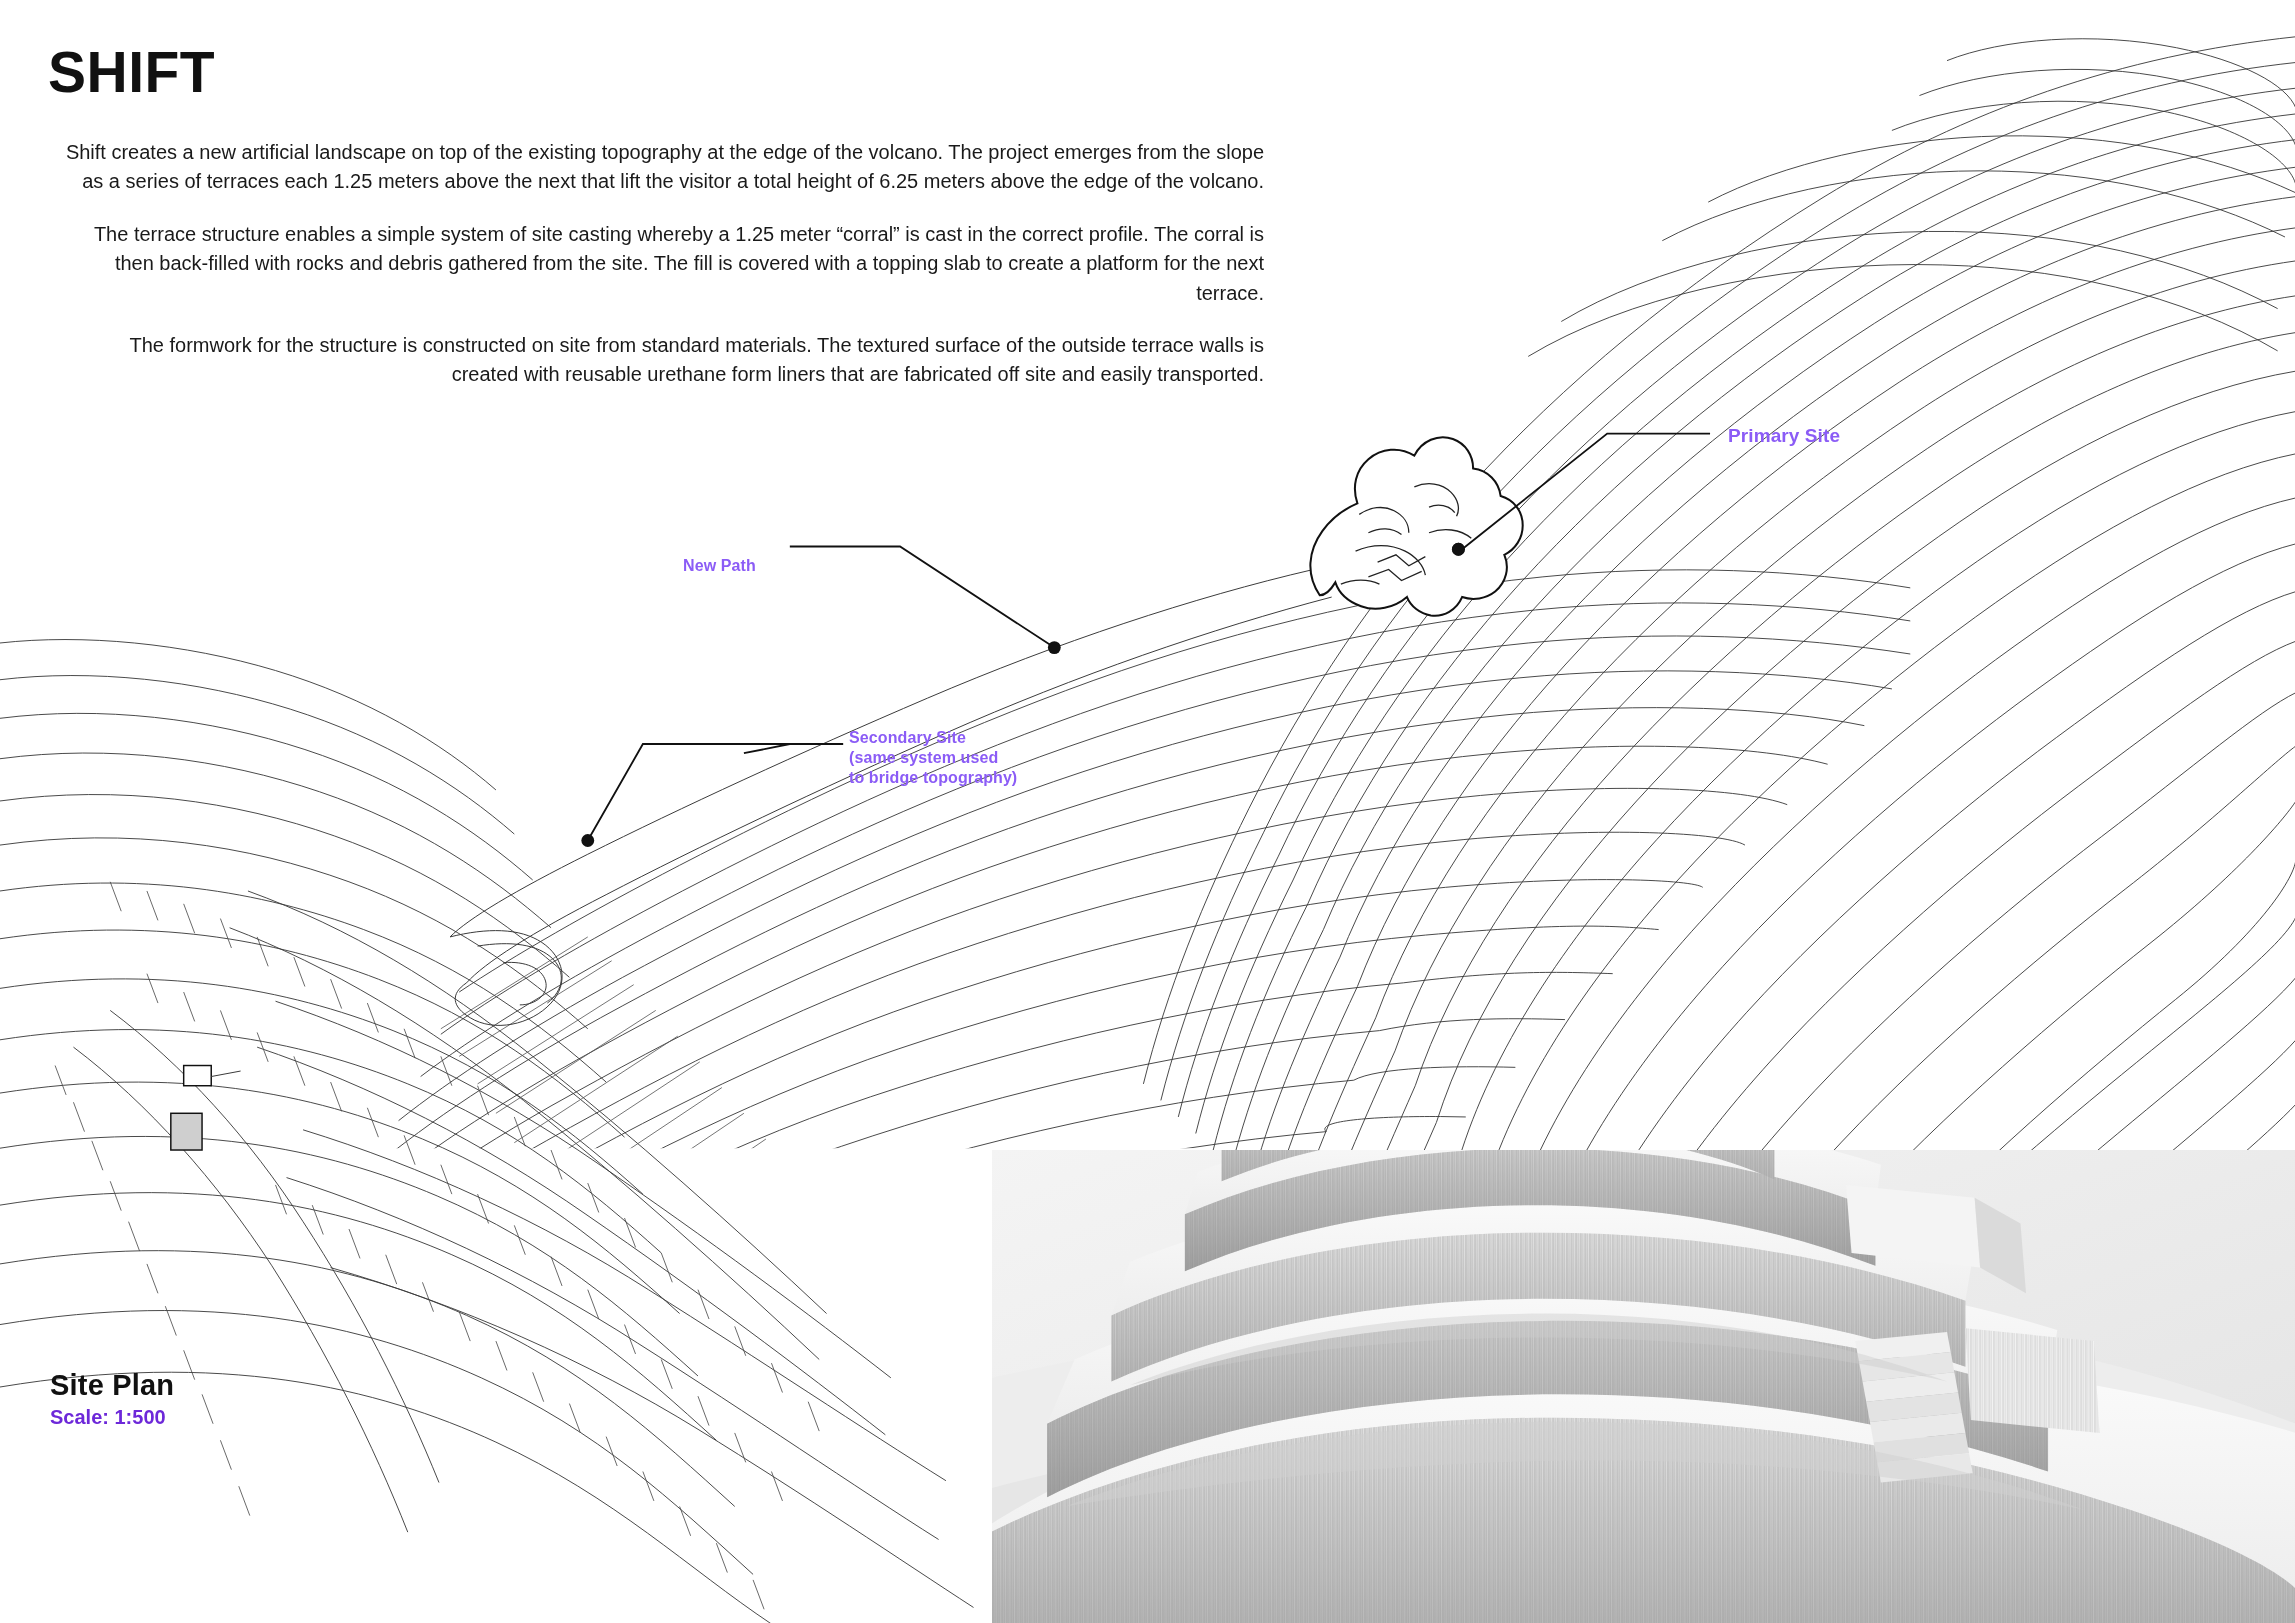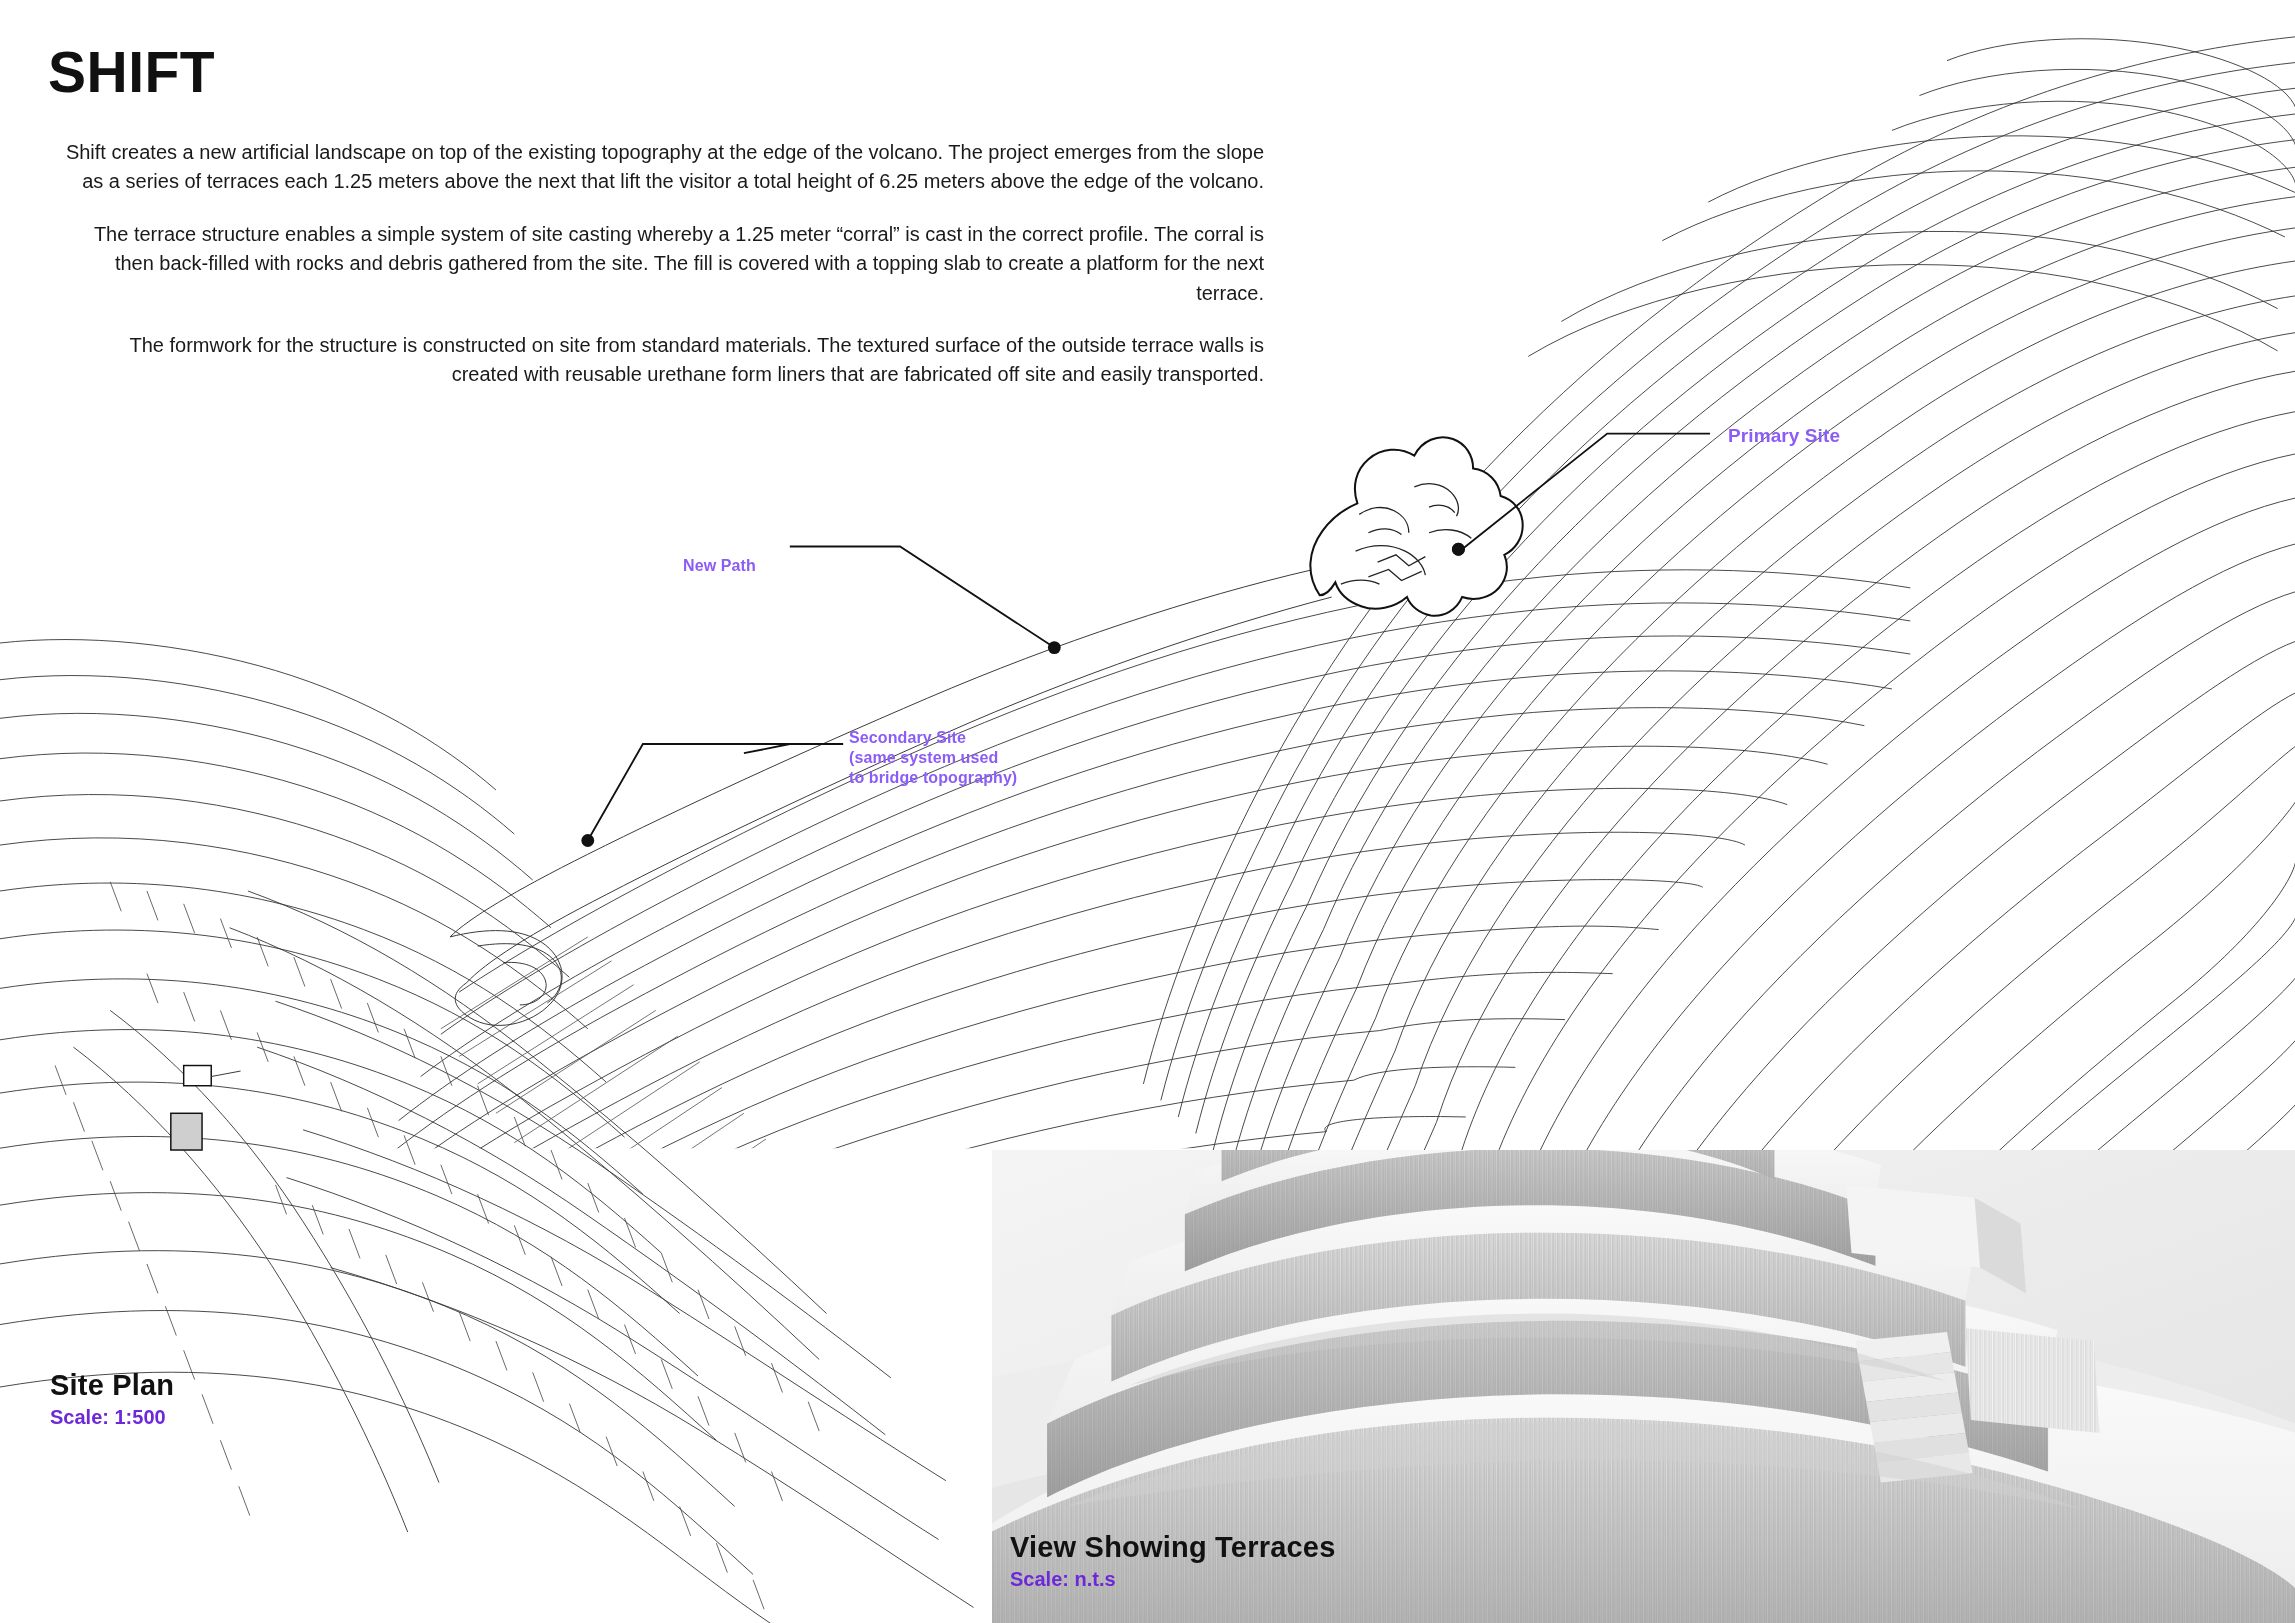--- a/index.html
+++ b/index.html
@@ -483,19 +483,15 @@
         <path fill="#cdcdcd" opacity="0.45" d="M150 648 C280 596 440 570 600 570 C760 570 910 596 1040 644 C910 614 760 596 600 596 C440 596 280 614 150 648 Z"></path>
       </g>
     </svg>
   </div>
 
   <div class="caption" id="site-plan-caption">
     <div class="cap-title">Site Plan</div>
     <div class="cap-sub">Scale: 1:500</div>
   </div>
 
-  <div class="caption" id="terrace-caption">
-    <div class="cap-title">View Showing Terraces</div>
-    <div class="cap-sub">Scale: n.t.s</div>
-  </div>
 
 </div>
 
 
 </body></html>

